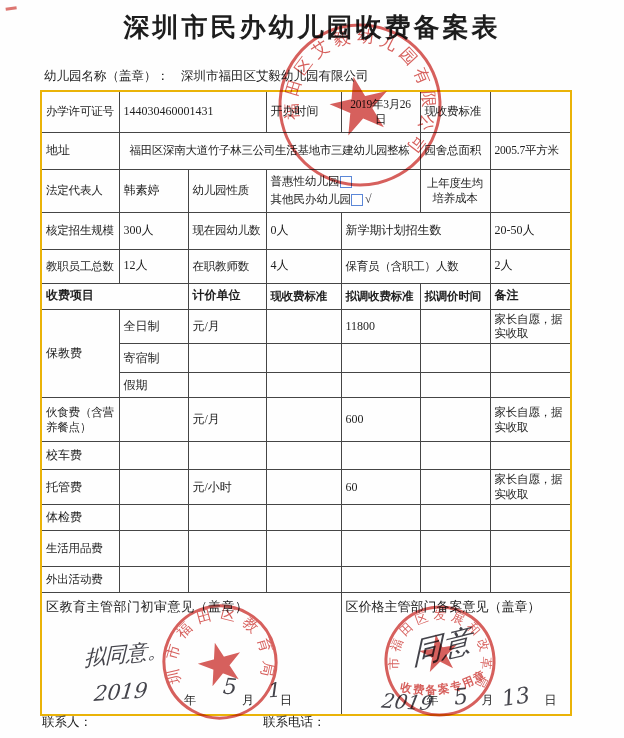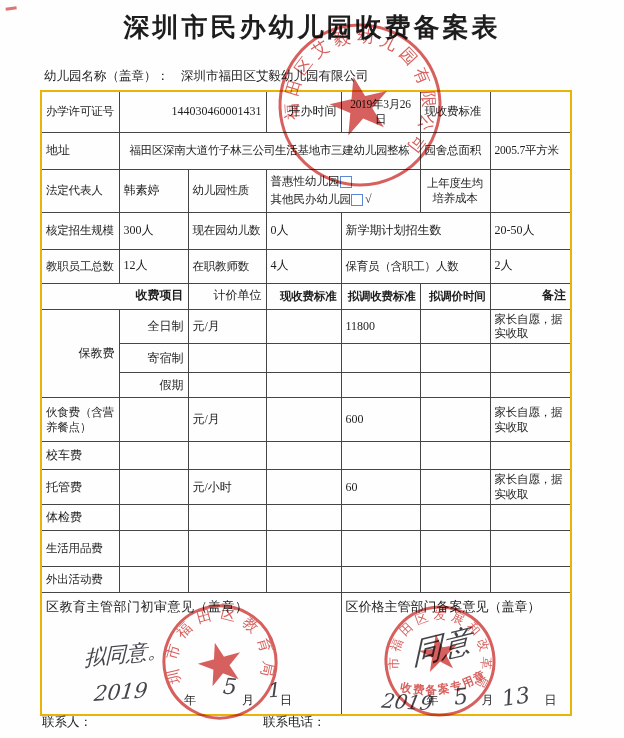--- a/index.html
+++ b/index.html
@@ -7,21 +7,21 @@
         font-family:"Liberation Serif",serif;color:#1d1d1d;}
   .title{position:absolute;top:10px;left:0;width:100%;text-align:center;
          font-family:"Liberation Sans",sans-serif;font-weight:bold;font-size:26px;letter-spacing:3px;}
   .subtitle{position:absolute;top:45px;left:0;width:100%;text-align:center;font-size:11px;letter-spacing:1px;}
   .nameline{position:absolute;top:68px;left:44px;font-size:12.5px;}
   .nameline .val{margin-left:12px;}
   table.main{position:absolute;left:40px;top:90px;width:530px;border-collapse:collapse;table-layout:fixed;
              border:2px solid #eab308;}
   td{border:1px solid #454545;padding:2px 4px;font-size:12px;line-height:1.3;vertical-align:middle;
      overflow:hidden;}
-  td.c{text-align:right;}
+  td.c{text-align:left;}
   td.r{text-align:left;padding-right:6px;}
   td.s{font-size:11.5px;letter-spacing:-0.2px;}
   td.tight{font-size:11.5px;letter-spacing:-0.3px;text-align:center;}
   td.op{vertical-align:top;position:relative;}
   .op-title{font-size:13px;letter-spacing:0.5px;margin-top:4px;}
   .nat-line{display:flex;align-items:center;height:18px;font-size:11.5px;}
   .cb{flex:0 0 auto;width:10px;height:10px;border:1.6px solid #5b87d7;background:transparent;}
   .tick{font-size:12px;color:#35353a;margin-left:2px;}
   .dateline span{position:absolute;font-size:12px;}
   .hw{position:absolute;font-family:"DejaVu Serif",serif;font-style:italic;color:#2b2b33;opacity:0.88;white-space:nowrap;}
@@ -105,21 +105,21 @@
       <td class="s">教职员工总数</td>
       <td>12人</td>
       <td class="s">在职教师数</td>
       <td>4人</td>
       <td colspan="2" class="s">保育员（含职工）人数</td>
       <td>2人</td>
     </tr>
 
     <tr style="height:26px">
       <td class="c" colspan="2" style="font-weight:bold">收费项目</td>
-      <td class="c" style="font-weight:normal">计价单位</td>
+      <td class="c" style="font-weight:bold">计价单位</td>
       <td class="c s" style="font-weight:bold">现收费标准</td>
       <td class="c s" style="font-weight:bold">拟调收费标准</td>
       <td class="c s" style="font-weight:bold">拟调价时间</td>
       <td class="c" style="font-weight:bold">备注</td>
     </tr>
 
     <tr style="height:30px">
       <td rowspan="3" class="c">保教费</td>
       <td class="c">全日制</td>
       <td>元/月</td>

